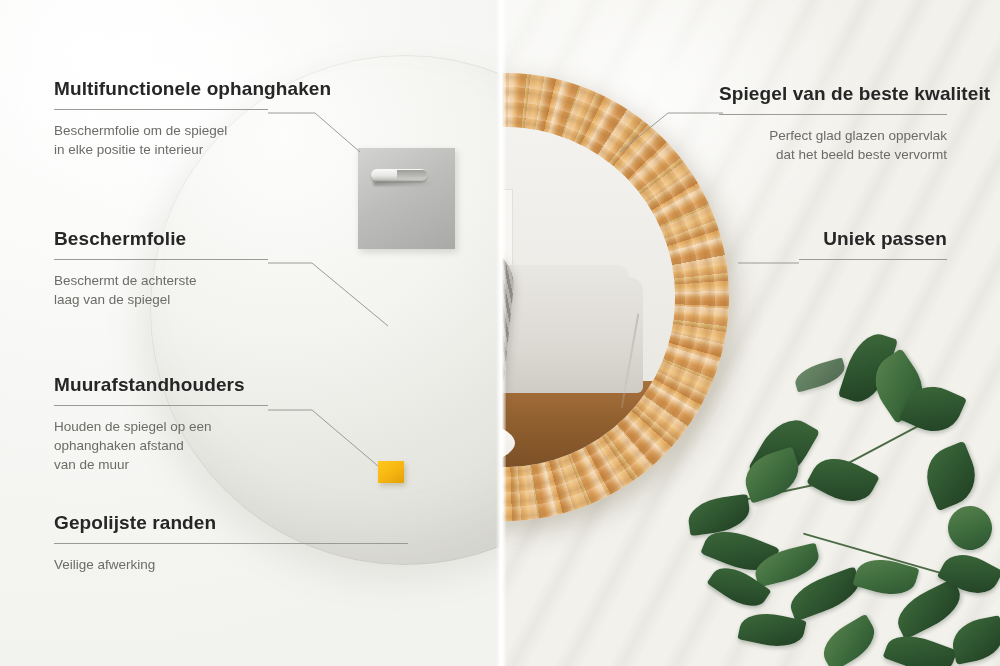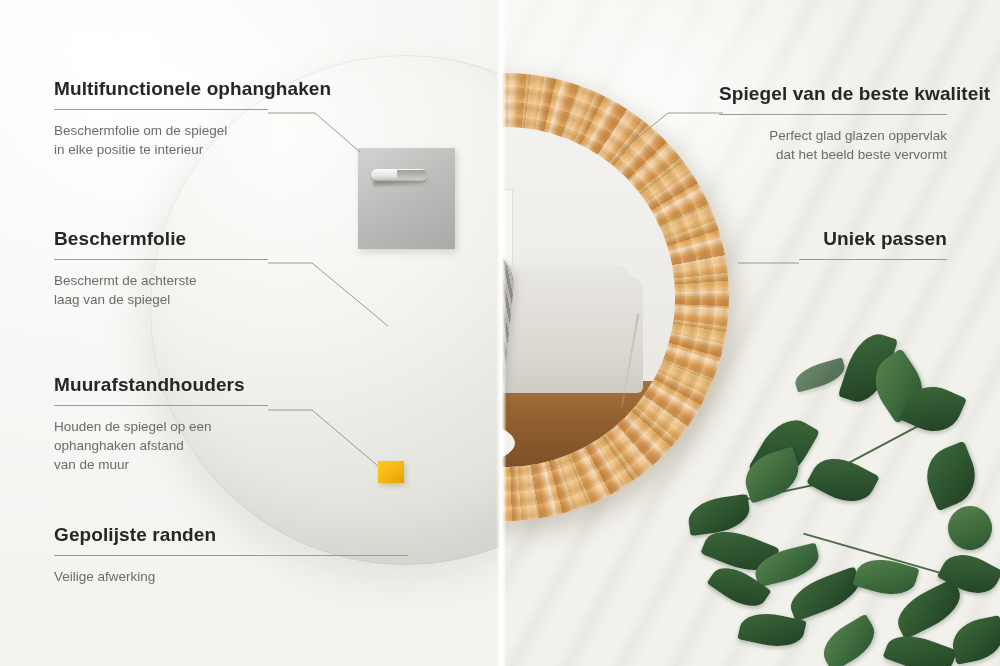--- a/index.html
+++ b/index.html
@@ -189,21 +189,21 @@
     height:1px;background:#9a9a96;margin:9px 0 11px 0;
   }
   .callout p{
     margin:0;font-size:13.5px;line-height:19px;color:#6b6b68;font-weight:400;
   }
   .callout.right h3,.callout.right p{text-align:right;}
 
   .c1{left:54px;top:78px;width:214px;}
   .c2{left:54px;top:228px;width:214px;}
   .c3{left:54px;top:374px;width:214px;}
-  .c4{left:54px;top:524px;width:354px;}
+  .c4{left:54px;top:512px;width:354px;}
 
   .r1{right:53px;top:83px;width:228px;margin-left:44px;}
   .r2{right:53px;top:228px;width:148px;}
 
   .connector{position:absolute;overflow:visible;pointer-events:none;}
   .connector line{stroke:#9a9a96;stroke-width:1;}
 </style>
 </head>
 <body>
 

